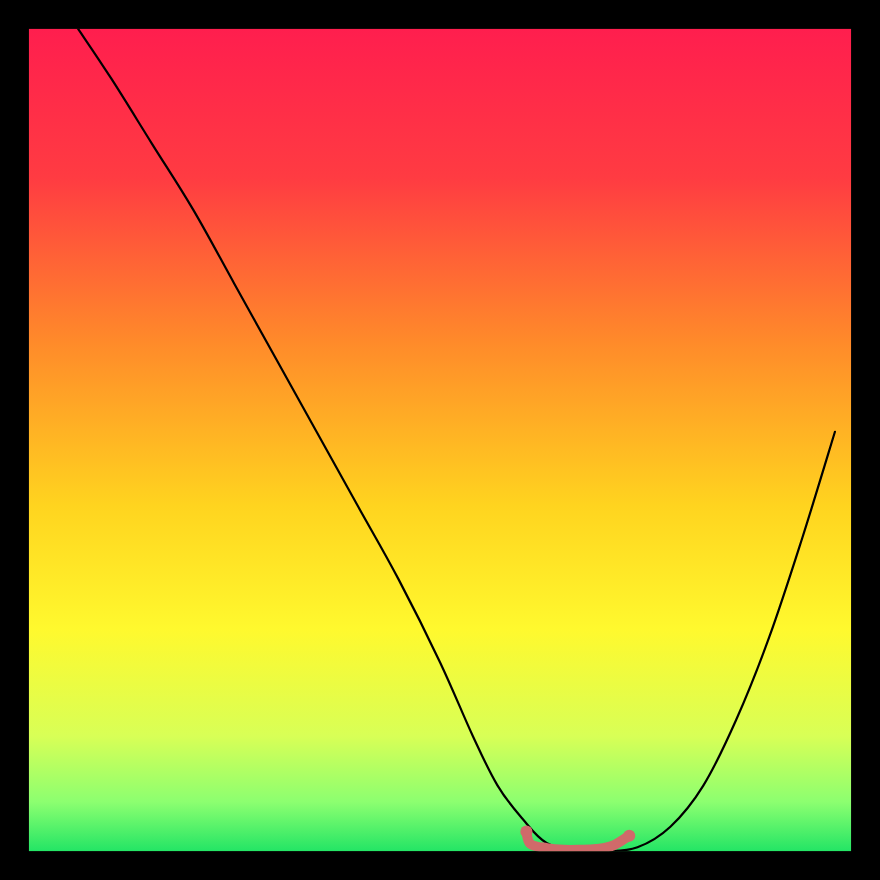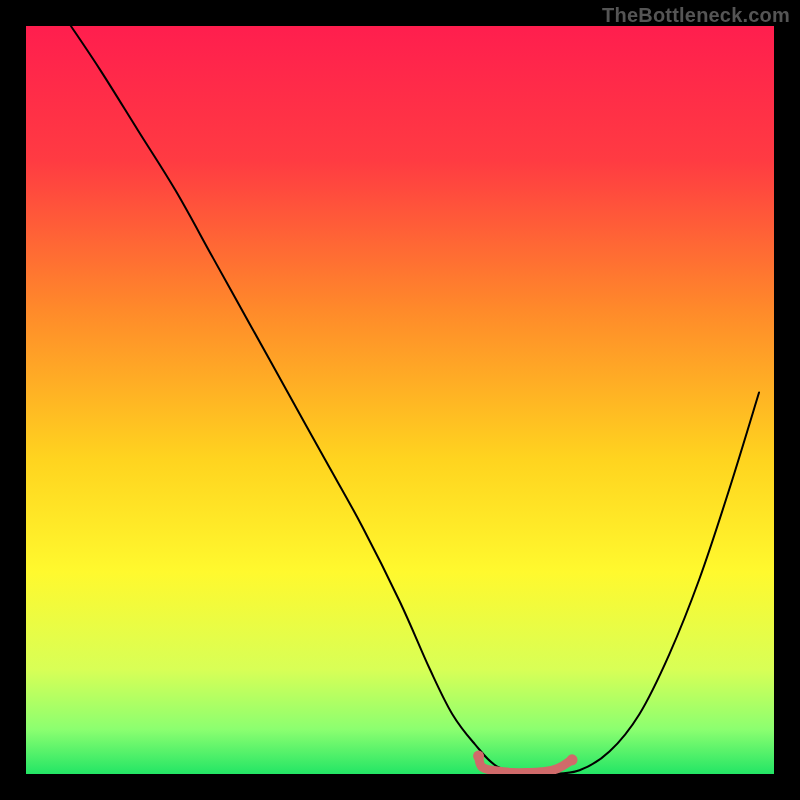--- a/index.html
+++ b/index.html
@@ -59,14 +59,13 @@
       <rect id="bg-rect" x="0" y="0" width="748" height="748" fill="url(#bg-grad)"></rect>
       <path id="curve-path" fill="none" d="M44.879999999999995,0 C50.26559999999999,8.078399999999998 62.682399999999994,26.03039999999999 74.8,44.879999999999995 C86.9176,63.729600000000005 98.736,83.17760000000004 112.2,104.72000000000003 C125.664,126.26240000000001 136.136,141.67119999999994 149.6,164.55999999999995 C163.064,187.44879999999995 173.536,207.64479999999998 187,231.88 C200.464,256.1152 210.936,274.96479999999997 224.4,299.2 C237.864,323.4352 248.336,342.28479999999996 261.8,366.52 C275.264,390.7552 285.736,409.6048 299.2,433.84000000000003 C312.664,458.07520000000005 323.136,475.5784 336.6,501.15999999999997 C350.064,526.7416 361.8824,550.3784 374,575.96 C386.1176,601.5416 394.4952,623.084 403.92,643.28 C413.3448,663.476 418.28159999999997,674.6959999999999 426.35999999999996,688.16 C434.43839999999994,701.624 440.7216,708.6552 448.8,718.08 C456.8784,727.5048 461.8152,735.1344 471.24,740.52 C480.6648,745.9055999999999 491.7352,746.6536 501.16,748 C510.58480000000003,749.3464 514.1752,748.6732 523.6,748 C533.0248,747.3268 542.7488,748.2992 553.52,744.26 C564.2912,740.2207999999999 572.6688,735.6579999999999 583.44,725.56 C594.2112000000001,715.462 602.5888,705.6632 613.36,688.16 C624.1312,670.6568 632.5088,652.5551999999999 643.28,628.3199999999999 C654.0512,604.0848 662.4288,583.1408 673.2,553.52 C683.9712000000001,523.8992 692.3488,497.41999999999996 703.12,463.76 C713.8912,430.1 727.6544,384.0232 733.04,366.52" stroke="#000000" stroke-width="2" stroke-linecap="round"></path>
       <path id="highlight-path" fill="none" d="M452.53999999999996,730.048 C453.2132,732.0676 452.914,738.5752 456.28,741.268 C459.64599999999996,743.9608000000001 465.8544,744.06552 471.24,745.008 C476.6256,745.9504800000001 480.8144,746.23472 486.2,746.504 C491.5856,746.77328 495.7744,746.63864 501.16,746.504 C506.54560000000004,746.36936 510.73440000000005,746.4291999999999 516.12,745.756 C521.5056,745.0828 525.6944,744.91824 531.0799999999999,742.764 C536.4655999999999,740.60976 543.3471999999999,735.40368 546.04,733.788" stroke="#d06a6a" stroke-width="9" stroke-linecap="round" stroke-linejoin="round"></path>
       <g id="dots">
           <circle cx="452.53999999999996" cy="730.048" r="5.5" fill="#d06a6a"></circle>
           <circle cx="546.04" cy="733.788" r="5.5" fill="#d06a6a"></circle>
         </g>
     </svg>
   </div>
 
-  <div class="attribution">TheBottleneck.com</div>
 </div>
 
 </body></html>

